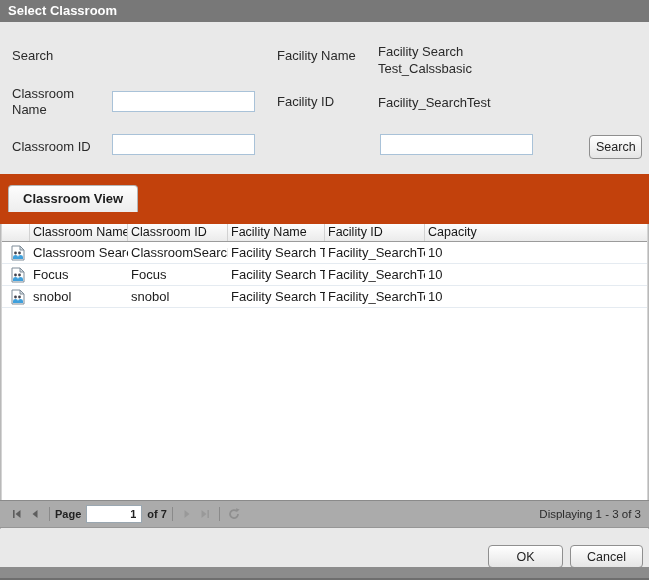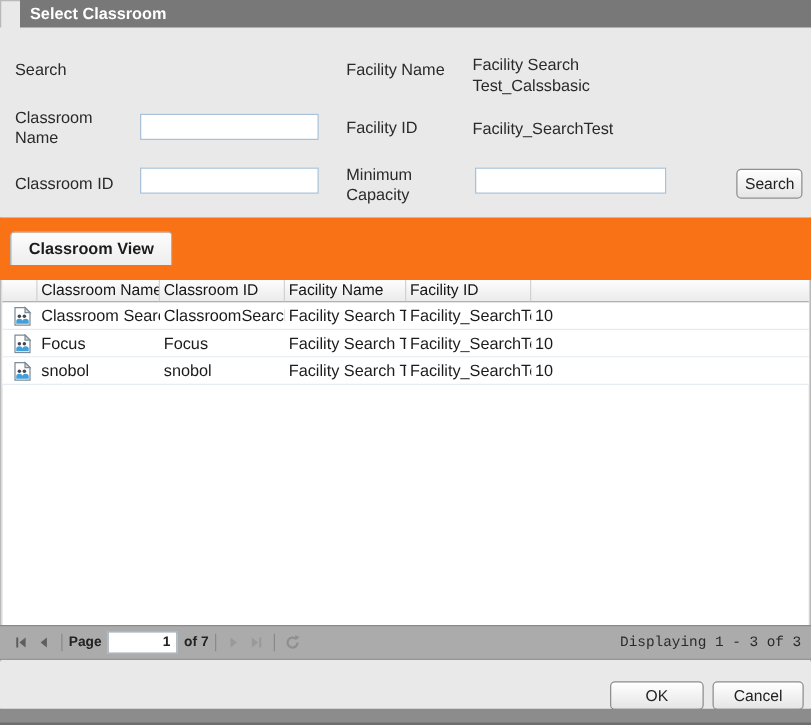--- a/index.html
+++ b/index.html
@@ -2,34 +2,34 @@
 <html><head>
 <meta charset="utf-8">
 <style>
   html,body{margin:0;padding:0;}
   body{font-family:"Liberation Sans",sans-serif;background:#fff;}
   .dialog{position:relative;width:649px;height:580px;background:#e9e9e9;overflow:hidden;
           box-shadow:inset 0 0 0 1px #b9b9b9;}
   .dotted{background-image:radial-gradient(rgba(255,255,255,.35) 1px, transparent 1px);
           background-size:3px 3px;}
   
-  .titlebar{position:absolute;top:0;left:16px;right:0;height:36px;background:#787878;
+  .titlebar{position:absolute;top:0;left:0;right:0;height:36px;background:#787878;
             color:#ffffff;font-weight:bold;font-size:13px;line-height:22px;padding-left:8px;}
   
   .panel{position:absolute;top:22px;left:0;right:0;height:152px;background:#e9e9e9;}
   .lbl{position:absolute;font-size:13px;color:#2a2a2a;line-height:16px;}
   .val{position:absolute;font-size:13px;color:#2a2a2a;line-height:17px;}
   .tf{position:absolute;border:1px solid #a9c2d8;background:#fff;height:19px;
       font-family:"Liberation Sans",sans-serif;font-size:13px;padding:0 3px;color:#222;}
   .btn{position:absolute;border:1px solid #8f8f8f;border-radius:4px;
        background:linear-gradient(#ffffff,#e5e5e5);font-family:"Liberation Sans",sans-serif;
        font-size:12.5px;color:#222;text-align:center;cursor:pointer;
        box-shadow:inset 0 1px 0 #fff;}
   
-  .tabband{position:absolute;top:174px;left:0;right:0;height:50px;background:#f97316;}
+  .tabband{position:absolute;top:174px;left:0;right:0;height:50px;background:#c2410c;}
   .tab{position:absolute;left:8px;top:11px;height:26px;line-height:26px;padding:0 14px;
        background:linear-gradient(#fdfdfd,#ededed);border:1px solid #b5b5b5;border-bottom:none;
        border-radius:4px 4px 0 0;font-size:13px;font-weight:bold;color:#1c1c1c;}
   
   .grid{position:absolute;top:224px;left:1px;right:1px;height:276px;background:#ffffff;
         border-left:1px solid #d4d4d4;border-right:1px solid #d4d4d4;}
   .hdr{display:flex;height:17px;background:linear-gradient(#fdfdfd,#ebebeb);
        border-bottom:1px solid #9b9b9b;font-size:12.5px;color:#151515;}
   .hcell{line-height:17px;padding-left:3px;border-right:1px solid #d2d2d2;
          white-space:nowrap;overflow:hidden;box-sizing:border-box;display:flex;align-items:center;gap:4px;}
@@ -44,21 +44,21 @@
   .c5{flex:1;}
   
   .pager{position:absolute;top:500px;left:0;right:0;height:28px;background:#ababab;
          border-top:1px solid #8a8a8a;border-bottom:1px solid #969696;display:flex;
          align-items:center;padding:0 8px;box-sizing:border-box;font-size:11px;font-weight:bold;color:#222;justify-content:flex-end;}
   .pbtn{display:flex;align-items:center;justify-content:center;width:18px;height:18px;cursor:pointer;}
   .psep{width:1px;height:14px;background:#8a8a8a;margin:0 5px;}
   .pageinput{width:44px;height:16px;border:1px solid #9aa7b1;background:#fff;
              font-family:"Liberation Sans",sans-serif;font-size:11px;font-weight:bold;
              text-align:right;padding:0 5px;margin:0 5px;color:#222;}
-  .displaying{margin-left:auto;font-weight:normal;font-size:11.5px;color:#2a2a2a;font-family:Liberation Mono, monospace;}
+  .displaying{margin-left:auto;font-weight:normal;font-size:11.5px;color:#2a2a2a;}
   
   .footer{position:absolute;top:529px;left:0;right:0;height:38px;background:#e9e9e9;}
   .strip{position:absolute;top:567px;left:0;right:0;height:13px;background:#8c8c8c;
          border-bottom:2px solid #6e6e6e;box-sizing:border-box;}
 </style>
 </head>
 <body>
 
 <div class="dialog">
 
@@ -74,21 +74,20 @@
 
     <div class="lbl" style="left:12px;top:64px;width:80px;">Classroom Name</div>
     <input class="tf" style="left: 112px; top: 69px; width: 135px;" type="text" value="">
 
     <div class="lbl" style="left:277px;top:72px;">Facility ID</div>
     <div class="val" style="left:378px;top:72px;">Facility_SearchTest</div>
 
     <div class="lbl" style="left:12px;top:117px;">Classroom ID</div>
     <input class="tf" style="left: 112px; top: 112px; width: 135px;" type="text" value="">
 
-    <div class="lbl" style="left:277px;top:110px;width:70px;">Minimum Capacity</div>
     <input class="tf" style="left: 380px; top: 112px; width: 145px;" type="text" value="">
 
     <button class="btn" style="left:589px;top:113px;width:53px;height:24px;">Search</button>
   </div>
 
   <div class="tabband dotted">
     <div class="tab">
       <span>Classroom View</span>
     </div>
   </div>
@@ -101,20 +100,23 @@
 
       </div>
       <div class="hcell c2">
         <span>Classroom ID</span>
       </div>
       <div class="hcell c3">
         <span>Facility Name</span>
       </div>
       <div class="hcell c4">
         <span>Facility ID</span>
+      </div>
+      <div class="hcell c5" style="border-right:none;">
+        <span>Capacity</span>
       </div>
     </div>
 
     <div class="row">
       <div class="cell c-icon">
         <svg width="16" height="16" viewBox="0 0 16 16">
           <path d="M2,1 h8 l4,4 v10 h-12 z" fill="#ffffff" stroke="#7e8c98" stroke-width="1"></path>
           <path d="M10,1 l4,4 h-4 z" fill="#d7dde2" stroke="#7e8c98" stroke-width="1"></path>
           <circle cx="5.5" cy="8" r="1.4" fill="#44454f"></circle>
           <circle cx="9.5" cy="8" r="1.4" fill="#44454f"></circle>

